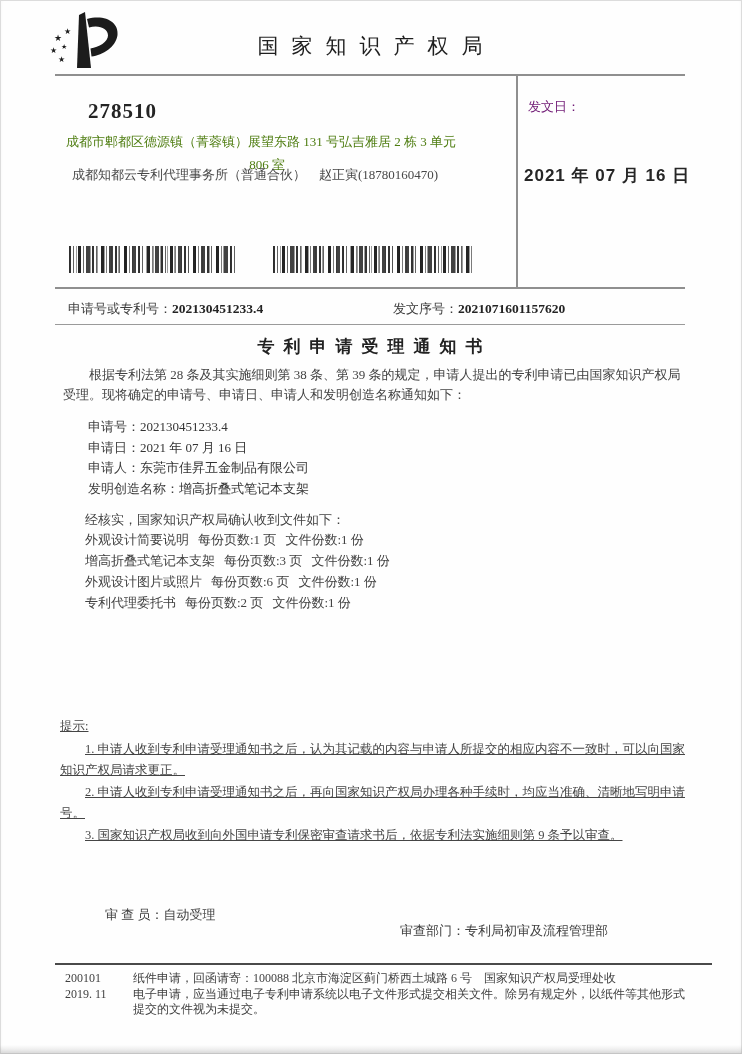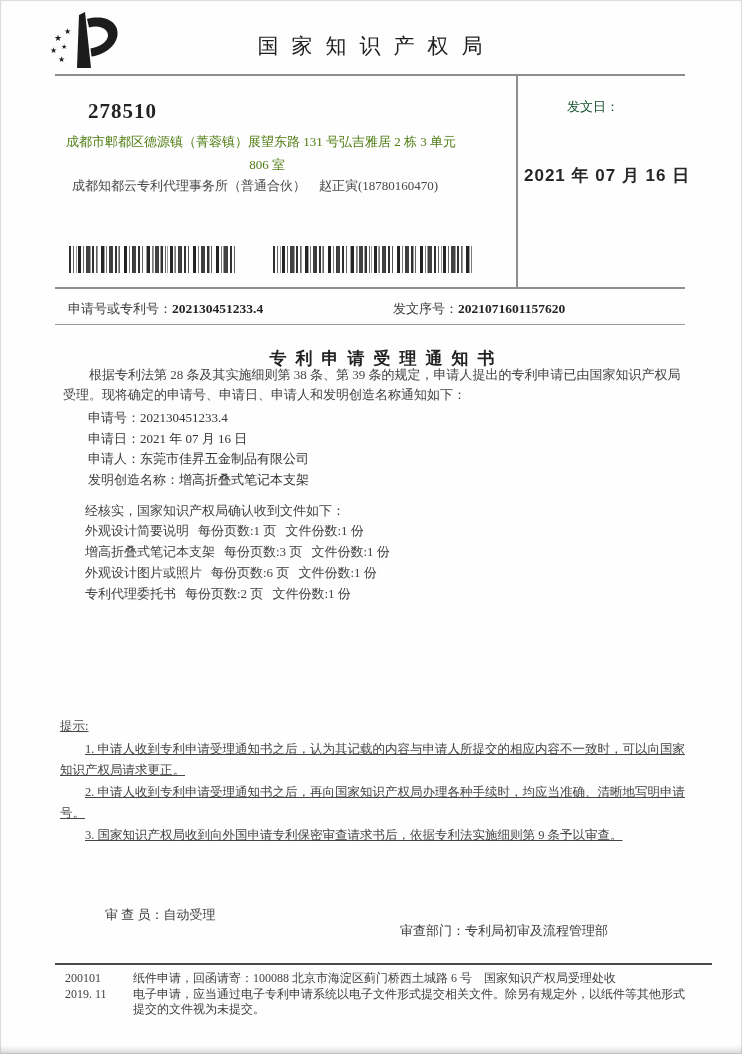--- a/index.html
+++ b/index.html
@@ -24,55 +24,55 @@
   .agency-title{
     position:absolute;left:55px;top:32px;width:630px;text-align:center;
     font-family:"Liberation Sans","DejaVu Sans",sans-serif;
     font-size:21px;font-weight:normal;letter-spacing:13px;padding-left:13px;
     box-sizing:border-box;color:#1f1f1f;
   }
   
   .postal{position:absolute;left:88px;top:99px;font-size:21px;font-weight:bold;color:#242424;letter-spacing:1px;}
   .addr1{position:absolute;left:66px;top:133px;width:402px;font-size:13px;color:#4d7c0f;}
   .addr2{position:absolute;left:66px;top:156px;width:402px;text-align:center;font-size:13px;color:#4d7c0f;}
-  .agent{position:absolute;left:72px;top:177px;width:430px;font-size:13px;color:#474747;}
+  .agent{position:absolute;left:72px;top:166px;width:430px;font-size:13px;color:#474747;}
   .barcode{position:absolute;top:246px;height:27px;
     background:
       repeating-linear-gradient(90deg,
         rgba(40,40,40,.95) 0 2px, rgba(255,255,255,0) 2px 4px,
         rgba(70,70,70,.85) 4px 5px, rgba(255,255,255,0) 5px 9px,
         rgba(25,25,25,.95) 9px 12px, rgba(255,255,255,0) 12px 14px,
         rgba(90,90,90,.8) 14px 15px, rgba(255,255,255,0) 15px 17px,
         rgba(45,45,45,.9) 17px 21px, rgba(255,255,255,0) 21px 23px),
       repeating-linear-gradient(90deg,
         rgba(60,60,60,.5) 0 1px, rgba(255,255,255,0) 1px 7px);
   }
   .barcode-1{left:69px;width:168px;}
   .barcode-2{left:273px;width:200px;}
   
-  .issue-label{position:absolute;left:528px;top:98px;font-size:13px;color:#14532d;margin-left:39px;}
+  .issue-label{position:absolute;left:528px;top:98px;font-size:13px;color:#701a75;}
   .issue-date{position:absolute;left:524px;top:164px;
     font-family:"Liberation Sans","DejaVu Sans",sans-serif;
     font-size:17px;font-weight:bold;color:#262626;letter-spacing:1px;}
   
   .ref-row{position:absolute;left:68px;top:300px;width:617px;font-size:13px;}
   .ref-label{color:#3d3d3d;}
   .ref-value{font-weight:bold;color:#242424;font-size:13.5px;}
   .ref-serial{position:absolute;left:325px;top:0;}
   
   .doc-title{
     position:absolute;left:55px;top:335px;width:630px;text-align:center;
     font-family:"Liberation Sans","DejaVu Sans",sans-serif;
     font-size:17px;font-weight:bold;letter-spacing:9px;padding-left:9px;
-    box-sizing:border-box;color:#222;margin:12px;
+    box-sizing:border-box;color:#222;margin:0;
   }
   
   .body-block{position:absolute;left:63px;top:365px;width:620px;font-size:13px;line-height:20px;color:#424242;}
   .intro{margin:0;text-indent:2em;}
-  .fields{margin-top:3px;margin-left:25px;}
+  .fields{margin-top:12px;margin-left:25px;}
   .field-row{height:20.5px;}
   .field-label{color:#3d3d3d;}
   .field-value{color:#333;}
   .received{margin:11px 0 0 22px;}
   .docs{margin-left:22px;}
   .doc-row{height:21px;}
   .doc-name{margin-right:9px;}
   .doc-pages{margin-right:9px;}
   
   .tips{position:absolute;left:60px;top:716px;width:628px;font-size:12.5px;line-height:21.5px;color:#454545;text-decoration:underline;}

